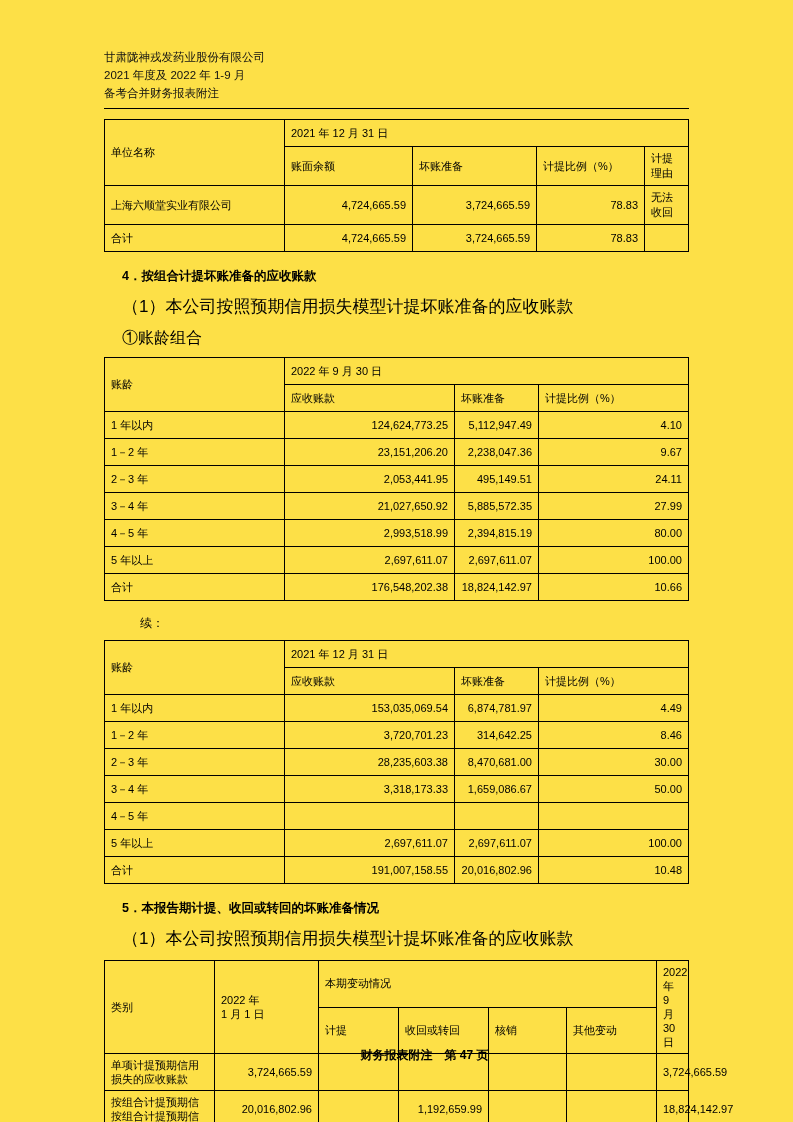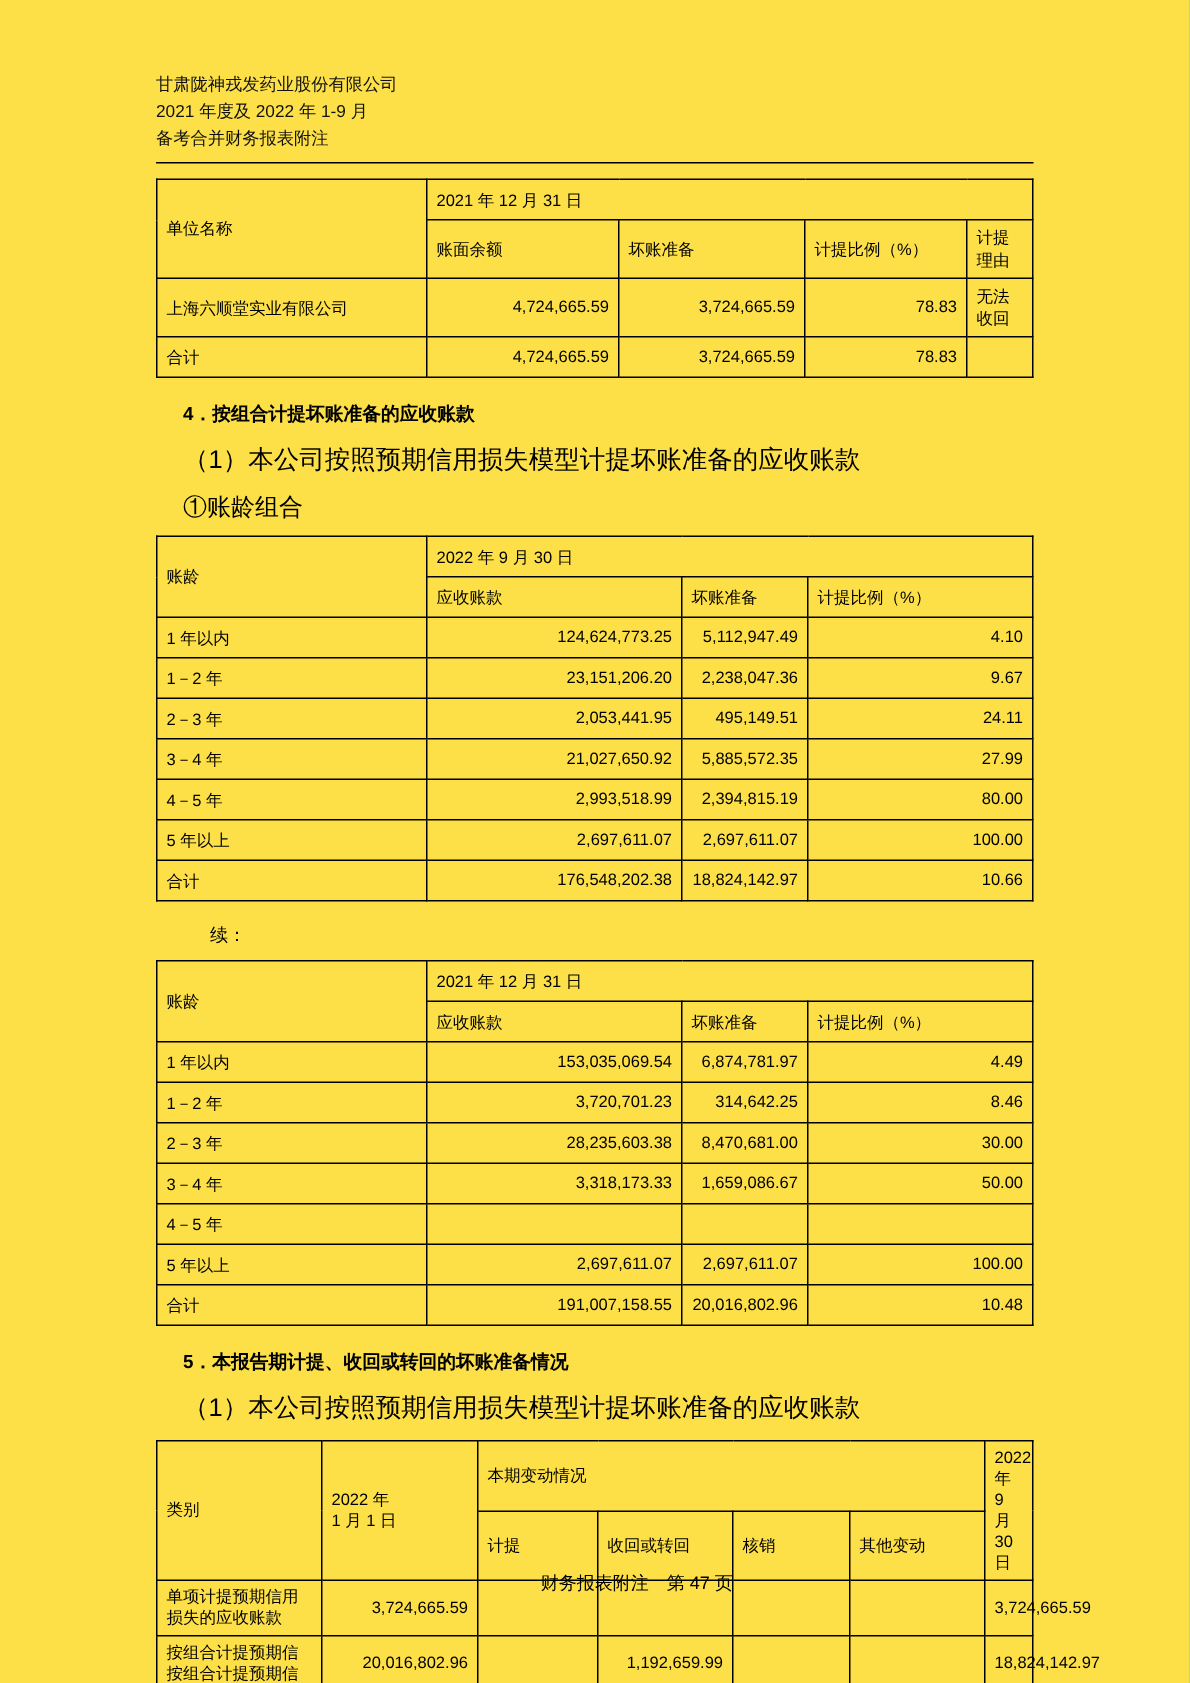--- a/index.html
+++ b/index.html
@@ -70,21 +70,21 @@
     margin: 14px 0 8px 36px;
   }
   .footer {
     position: absolute;
     left: 16px;
     right: 0;
     bottom: 58px;
     text-align: center;
     font-family: "Liberation Sans", sans-serif;
     font-size: 12px;
-    font-weight: normal;
+    font-weight: bold;
     padding-left: 40px;
   }
   .tight { padding: 3px 6px; }
   .two-line { line-height: 14px; margin-left: 10px; }
 </style>
 </head>
 <body>
 
 <div class="page">
 

